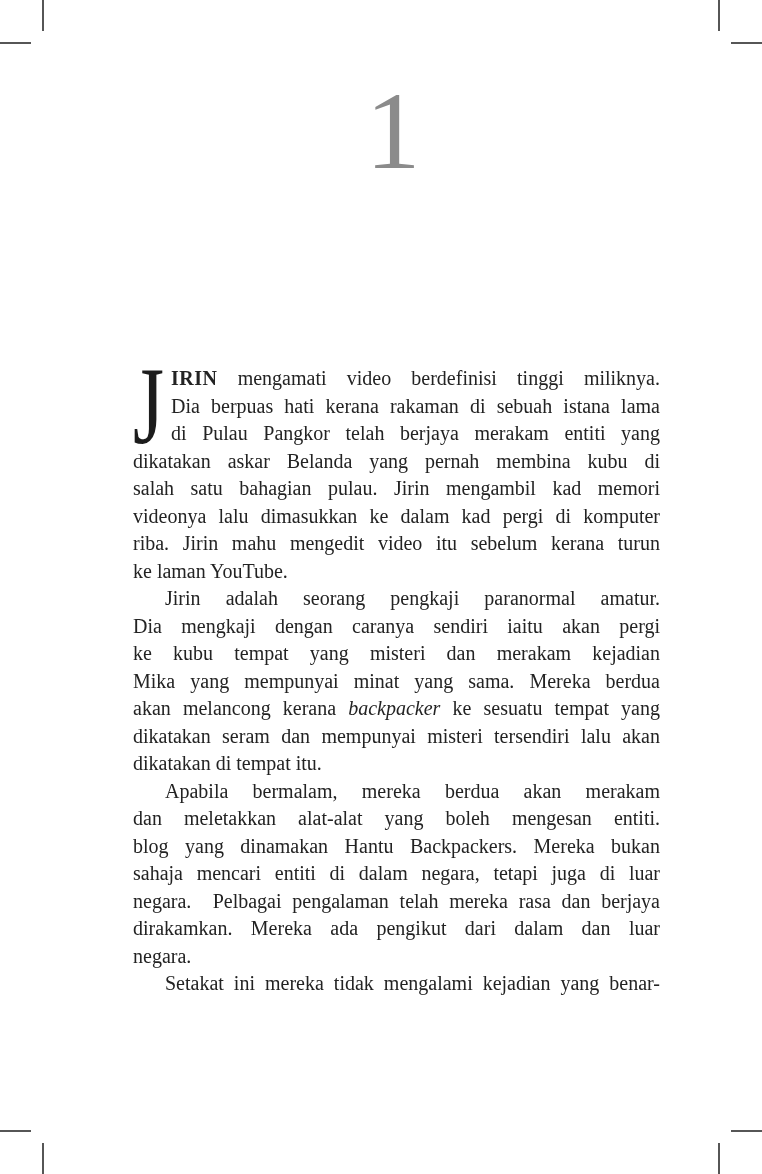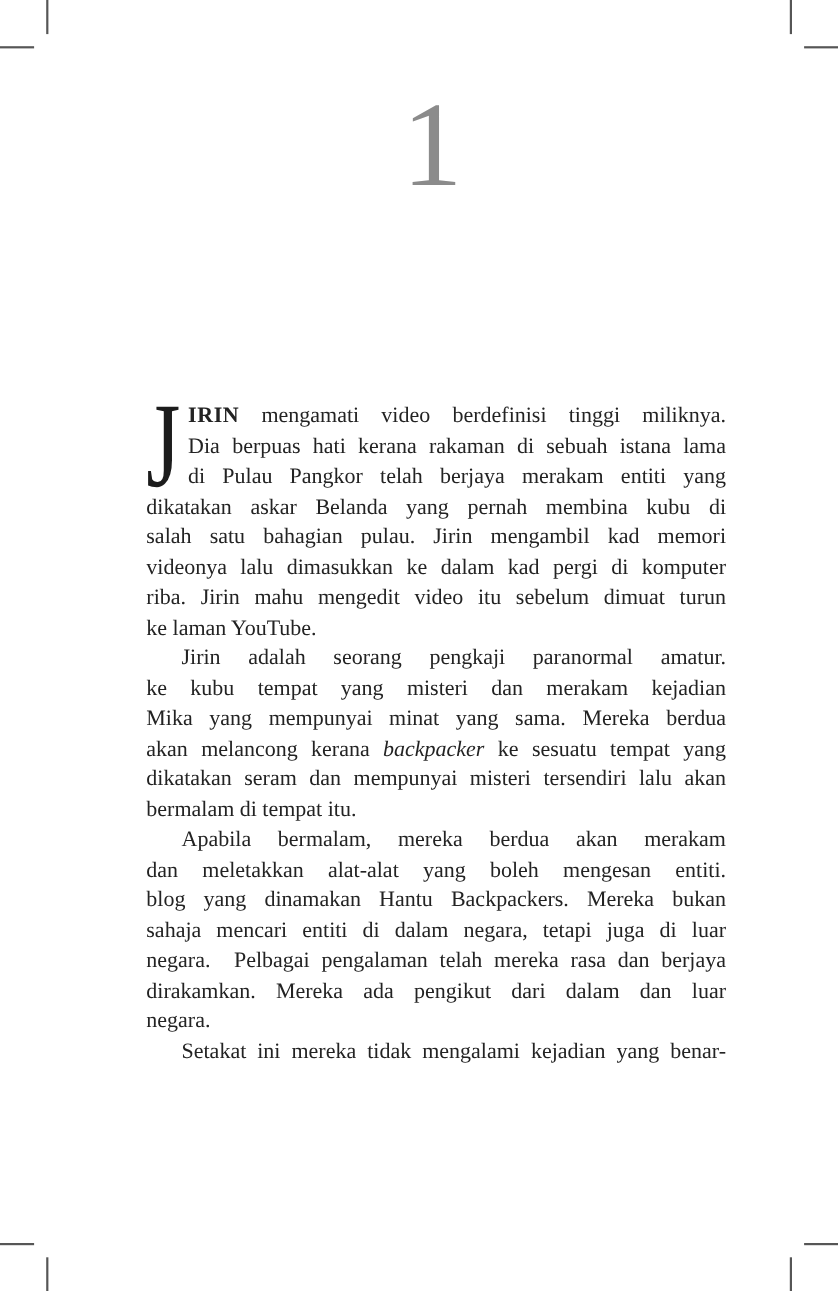--- a/index.html
+++ b/index.html
@@ -100,30 +100,31 @@
   <div class="text-body">
     <span class="drop-cap">J</span>
 
   <div class="para">
         <div class="line pad"><span class="bold">IRIN</span><span> mengamati video berdefinisi tinggi miliknya.</span></div>
         <div class="line pad"><span>Dia berpuas hati kerana rakaman di sebuah istana lama</span></div>
         <div class="line pad"><span>di Pulau Pangkor telah berjaya merakam entiti yang</span></div>
         <div class="line"><span>dikatakan askar Belanda yang pernah membina kubu di</span></div>
         <div class="line"><span>salah satu bahagian pulau. Jirin mengambil kad memori</span></div>
         <div class="line"><span>videonya lalu dimasukkan ke dalam kad pergi di komputer</span></div>
-        <div class="line"><span>riba. Jirin mahu mengedit video itu sebelum dimuat turun</span></div>
+        <div class="line"><span>riba. Jirin mahu mengedit video itu sebelum kerana turun</span></div>
         <div class="line end"><span>ke laman YouTube.</span></div>
       </div>
       <div class="para">
         <div class="line indent"><span>Jirin adalah seorang pengkaji paranormal amatur.</span></div>
+        <div class="line"><span>Dia mengkaji dengan caranya sendiri iaitu akan pergi</span></div>
         <div class="line"><span>ke kubu tempat yang misteri dan merakam kejadian</span></div>
         <div class="line"><span>Mika yang mempunyai minat yang sama. Mereka berdua</span></div>
         <div class="line"><span>akan melancong kerana </span><span class="italic">backpacker</span><span> ke sesuatu tempat yang</span></div>
         <div class="line"><span>dikatakan seram dan mempunyai misteri tersendiri lalu akan</span></div>
-        <div class="line end"><span>bermalam di tempat itu.</span></div>
+        <div class="line end"><span>dikatakan di tempat itu.</span></div>
       </div>
       <div class="para">
         <div class="line indent"><span>Apabila bermalam, mereka berdua akan merakam</span></div>
         <div class="line"><span>dan meletakkan alat-alat yang boleh mengesan entiti.</span></div>
         <div class="line"><span>blog yang dinamakan Hantu Backpackers. Mereka bukan</span></div>
         <div class="line"><span>sahaja mencari entiti di dalam negara, tetapi juga di luar</span></div>
         <div class="line"><span>negara.&nbsp; Pelbagai pengalaman telah mereka rasa dan berjaya</span></div>
         <div class="line"><span>dirakamkan. Mereka ada pengikut dari dalam dan luar</span></div>
         <div class="line end"><span>negara.</span></div>
       </div>

